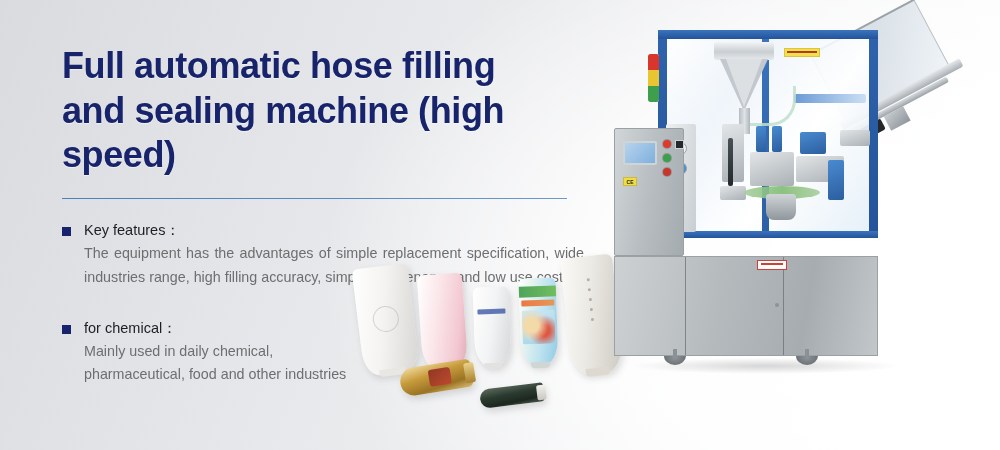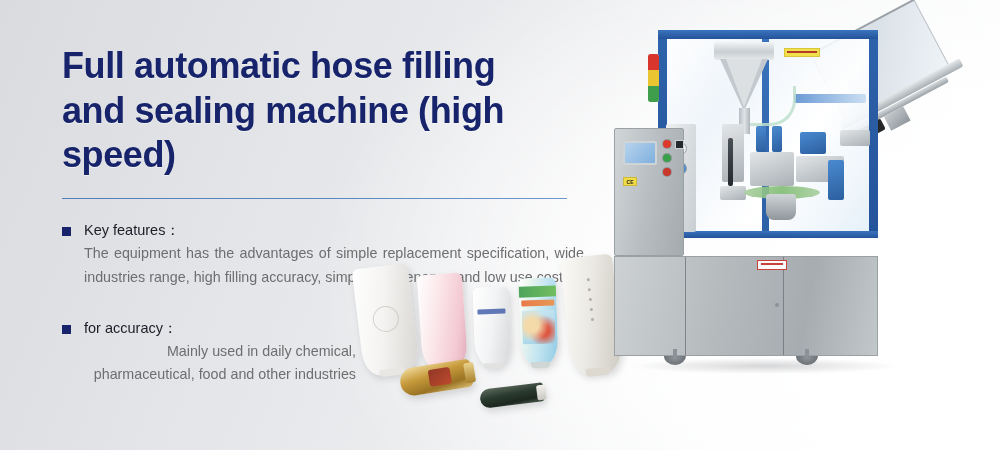--- a/index.html
+++ b/index.html
@@ -53,21 +53,21 @@
   }
   .body-text {
     margin-left:22px;
     margin-top:2px;
     color:#6e6e70;
     font-size:14.3px;
     line-height:1.62;
     text-align:justify;
     white-space:pre-line;
   }
-  .body-text.narrow { width:272px; text-align:right; }
+  .body-text.narrow { width:272px; text-align:left; }
   .body-text.wide { width:500px; }
 
   
   .tubes { position:absolute; left:352px; top:252px; width:268px; height:175px; }
   .tube {
     position:absolute;
     border-radius:6px 6px 16px 16px/6px 6px 26px 26px;
     box-shadow:2px 4px 7px rgba(80,80,85,0.20);
   }
   .tube .cap {
@@ -293,21 +293,21 @@
       <div class="block-head">
         <span class="bullet"></span>
         <span class="head-label">Key features：</span>
       </div>
       <div class="body-text wide">The equipment has the advantages of simple replacement specification, wide industries range, high filling accuracy, simple maintenance and low use cost.</div>
     </div>
 
     <div class="block second">
       <div class="block-head">
         <span class="bullet"></span>
-        <span class="head-label">for accuracy：</span>
+        <span class="head-label">for chemical：</span>
       </div>
       <div class="body-text narrow">Mainly used in daily chemical, pharmaceutical, food and other industries</div>
     </div>
 
   </div>
 
   <div class="tubes">
     <div class="tube t1">
       <div class="ring"></div>
       <span class="cap"></span>

